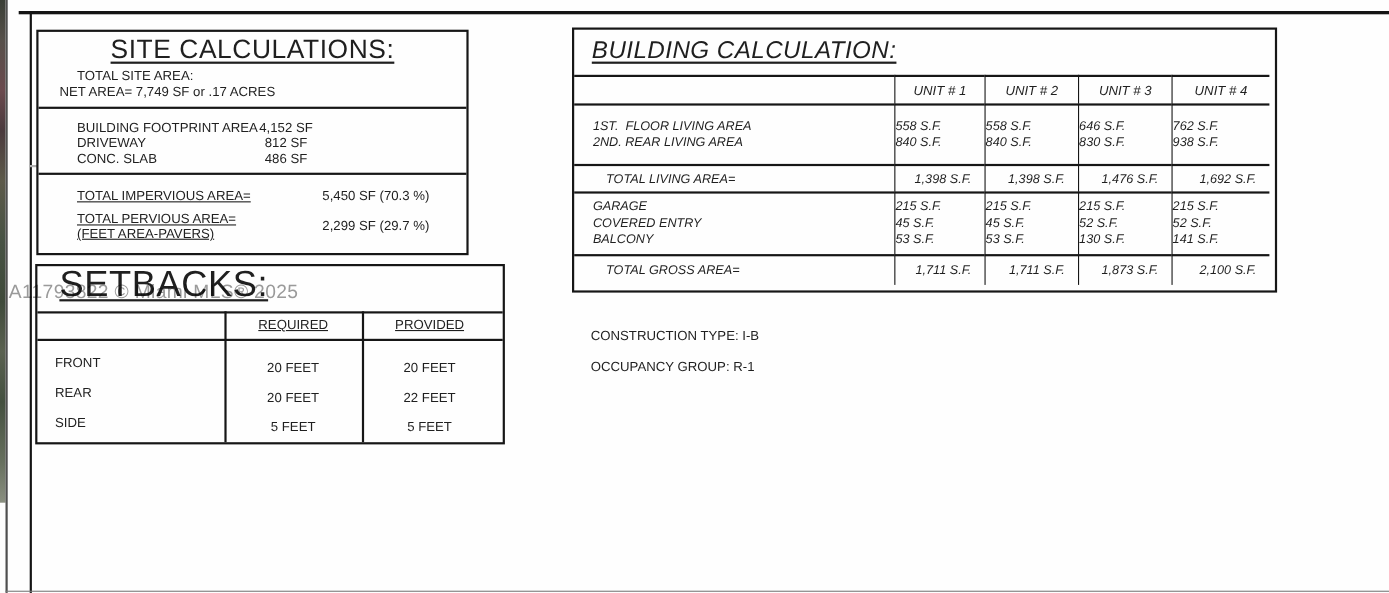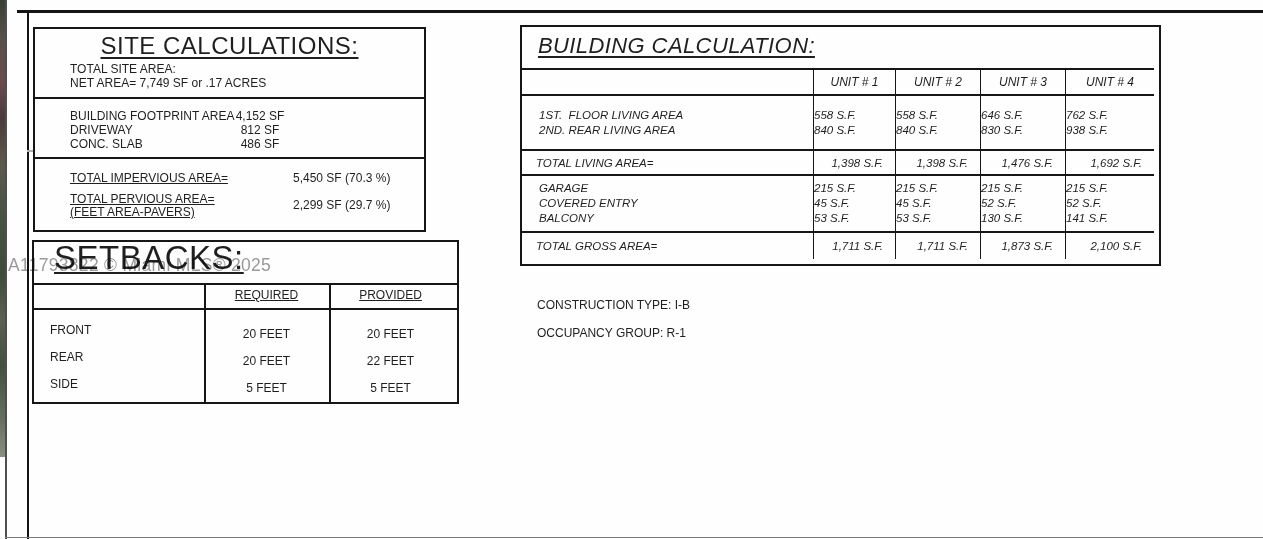--- a/index.html
+++ b/index.html
@@ -38,21 +38,21 @@
   #bldg-table{position:absolute;left:520px;top:25px;width:637px;height:237px;border:2.5px solid #161616;
     display:grid;grid-template-columns:291px 82px 85px 85px 89px;grid-template-rows:41px 26px 55px 25px 57px 28px;}
   #bldg-table .cell{box-sizing:border-box;font-style:italic;}
   #bldg-table .bt{border-top:2px solid #161616;}
   #bldg-table .bl{border-left:1.5px solid #161616;}
   .bc-title-cell{grid-column:1/6;padding:6px 0 0 16px;}
   .bc-title{font-size:22px;letter-spacing:0.4px;text-decoration:underline;text-decoration-thickness:2px;text-underline-offset:3px;white-space:pre;}
   .bc-head{display:flex;align-items:center;justify-content:center;font-size:12px;white-space:pre;}
   .bc-label{padding-left:17px;font-size:11.5px;line-height:15px;white-space:pre;display:flex;flex-direction:column;justify-content:center;}
   .bc-vals{padding-right:12px;font-size:11.5px;line-height:15px;text-align:left;display:flex;flex-direction:column;justify-content:center;}
-  .bc-single-label{display:flex;align-items:center;padding-left:14px;font-size:11.5px;white-space:pre;}
+  .bc-single-label{display:flex;align-items:center;padding-left:29px;font-size:11.5px;white-space:pre;}
   .bc-single-val{display:flex;align-items:center;justify-content:flex-end;padding-right:12px;font-size:11.5px;white-space:pre;}
 
   
   #watermark{position:absolute;left:8px;top:255px;font-size:17.5px;letter-spacing:0.3px;color:#9b9b9b;
     white-space:pre;z-index:6;mix-blend-mode:multiply;}
 </style>
 </head>
 <body>
 
 <div id="stage">
@@ -63,21 +63,21 @@
   <div class="sheet-line-vert"></div>
   <div class="faint-tick"></div>
   <div class="bottom-line"></div>
 
   <div id="watermark">A11793822 © Miami MLS® 2025</div>
 
   <div id="site-box">
     <div id="site-title" class="box-title">SITE CALCULATIONS:</div>
 
     <div class="t" style="left:35px;top:34px;">TOTAL SITE AREA:</div>
-    <div class="t" style="left:35px;top:48px;">NET AREA= 7,749 SF or .17 ACRES</div>
+    <div class="t" style="left:19px;top:48px;">NET AREA= 7,749 SF or .17 ACRES</div>
 
     <div class="divider" style="top:68px;"></div>
 
     <div class="t" style="left:35px;top:81px;">BUILDING FOOTPRINT AREA</div>
     <div class="t site-val" style="top:81px;">4,152 SF</div>
     <div class="t" style="left:35px;top:95px;">DRIVEWAY</div>
     <div class="t site-val" style="top:95px;">812 SF</div>
     <div class="t" style="left:35px;top:109px;">CONC. SLAB</div>
     <div class="t site-val" style="top:109px;">486 SF</div>
 

